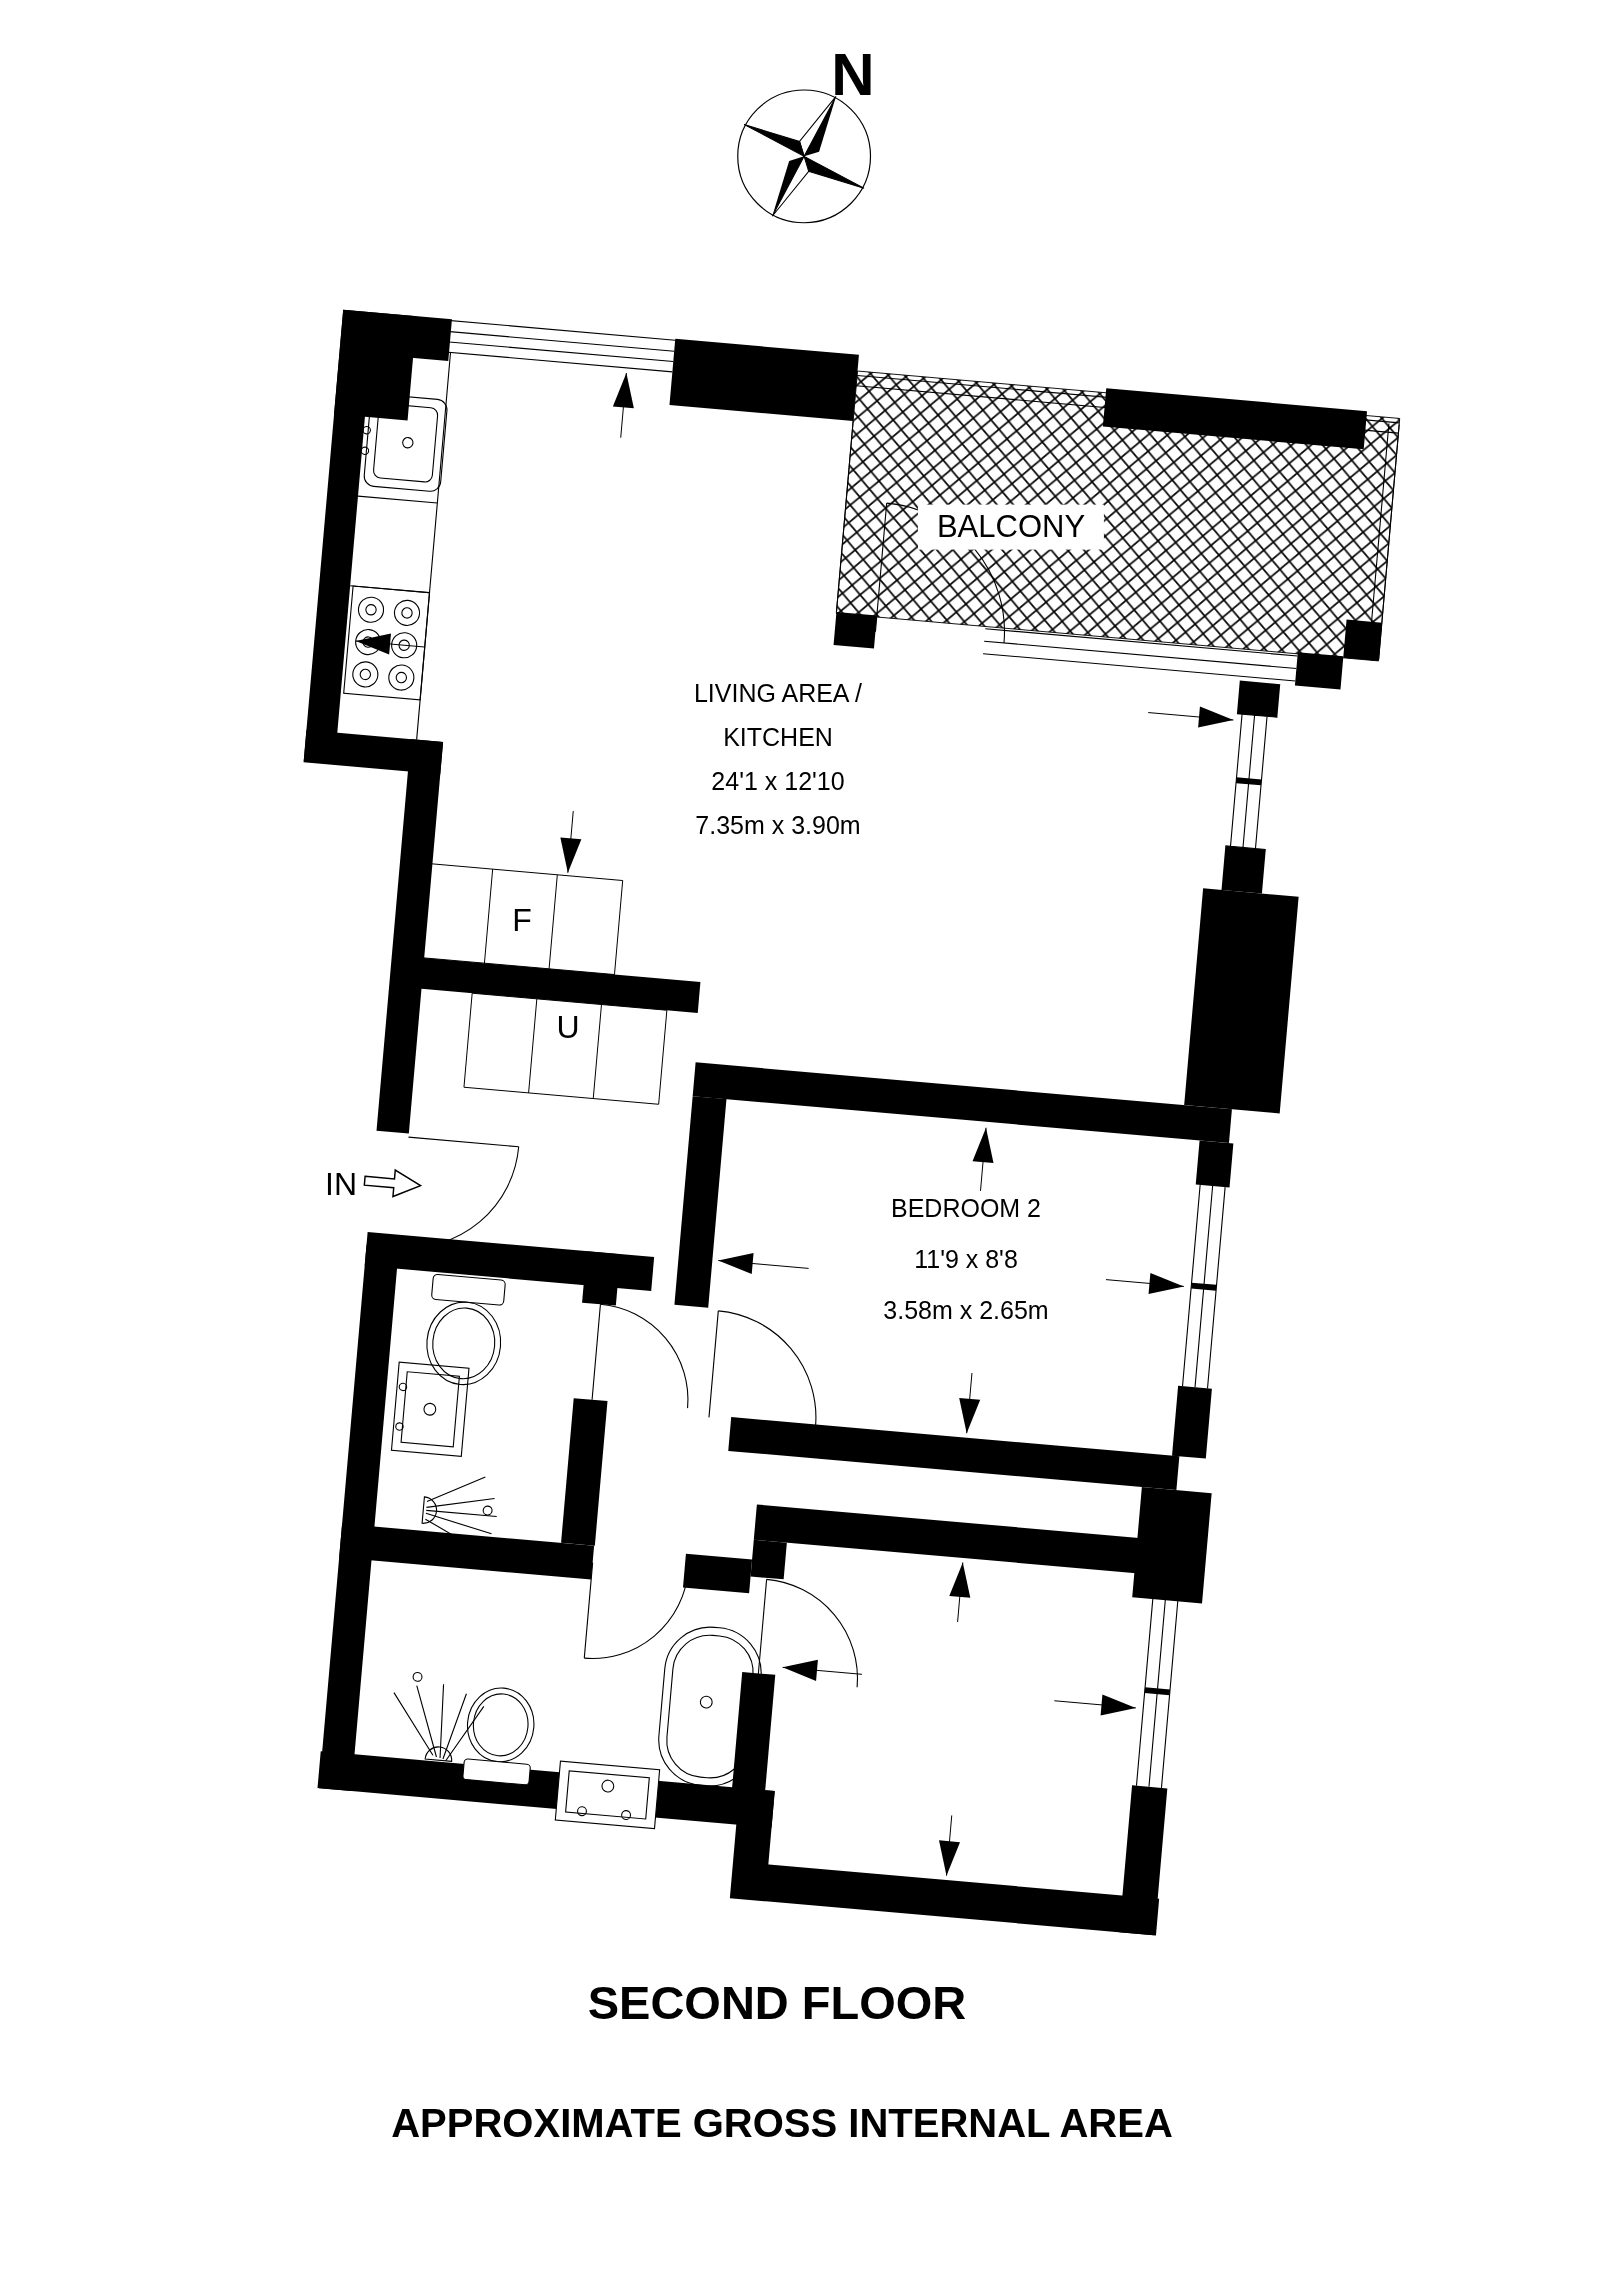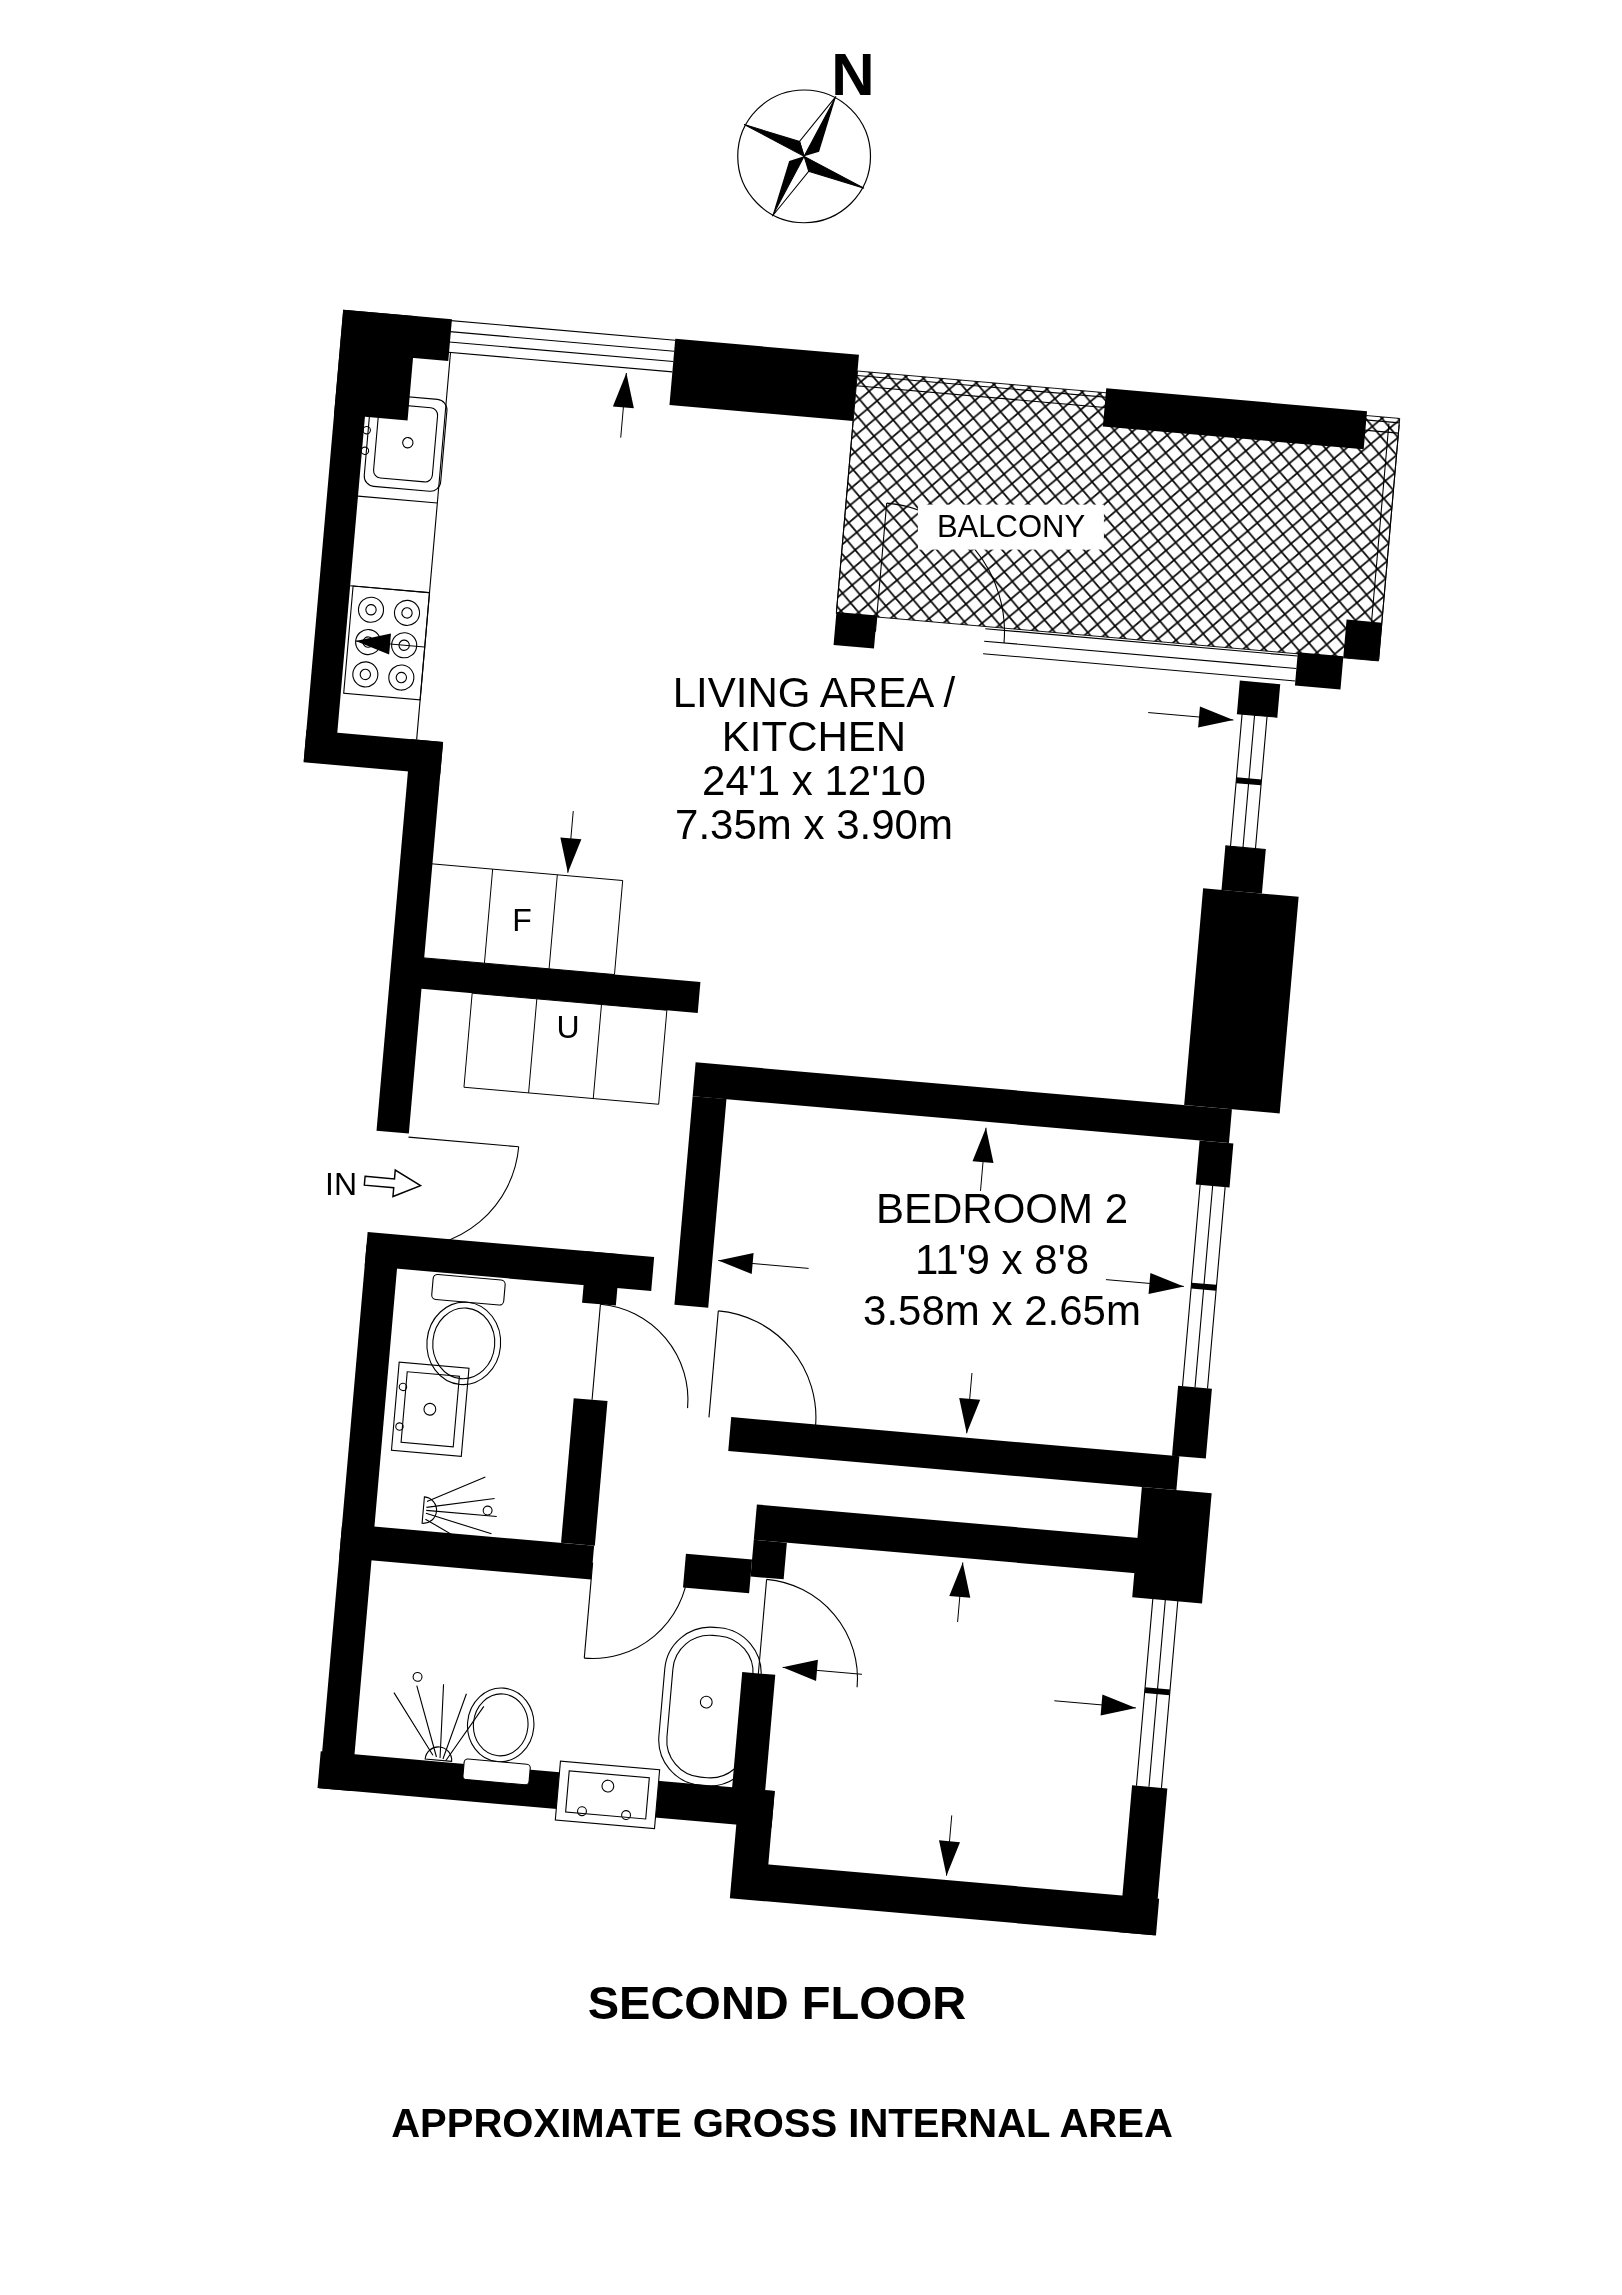--- a/index.html
+++ b/index.html
@@ -1,21 +1,21 @@
 <!DOCTYPE html>
 <html style="font-size:11.8px"><head>
 <meta charset="utf-8">
 <style>
   html,body{margin:0;padding:0;background:#ffffff;}
   #stage{position:relative;width:1623px;height:2295px;background:#fff;overflow:hidden;
          font-family:"Liberation Sans", sans-serif;color:#000;}
   #plan-svg{position:absolute;left:0;top:0;}
   .lbl{position:absolute;transform:translate(-50%,-50%);text-align:center;
        white-space:pre-line;color:#000;}
-  .room{font-size:42px;line-height:44px;margin-left:36px;}
+  .room{font-size:25px;line-height:44px;}
   .room.bed{line-height:51px;}
   .small{font-size:32px;}
   .balcony-lbl{font-size:31px;background:#fff;padding:4.4px 19px;}
   .north{font-size:60px;font-weight:bold;}
   .foot-title{font-size:47px;font-weight:bold;}
   .foot-line{font-size:40px;font-weight:bold;}
   .foot-disc{font-size:30px;}
 </style>
 </head>
 <body>

